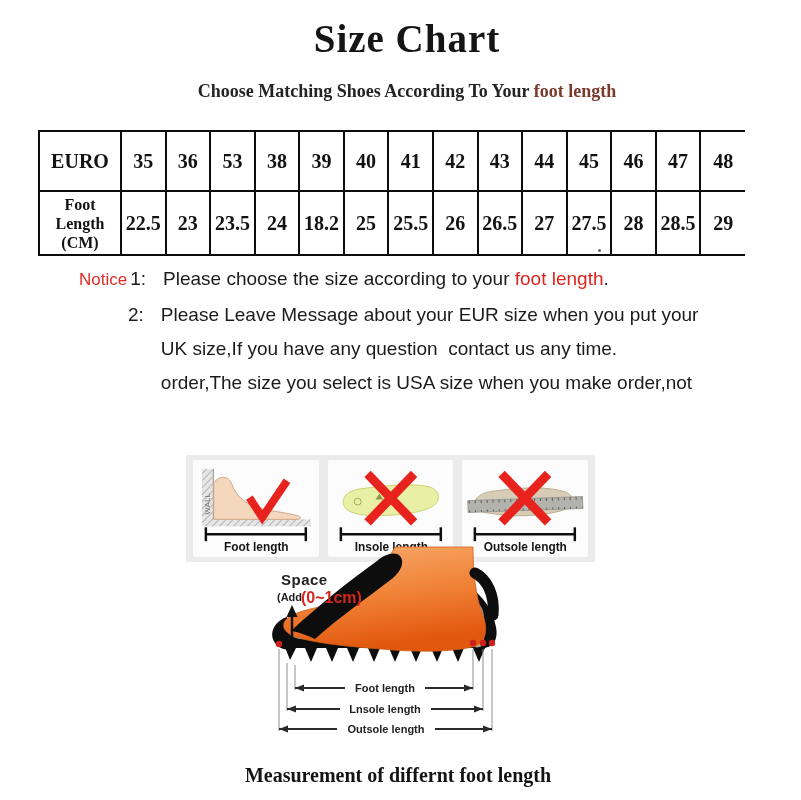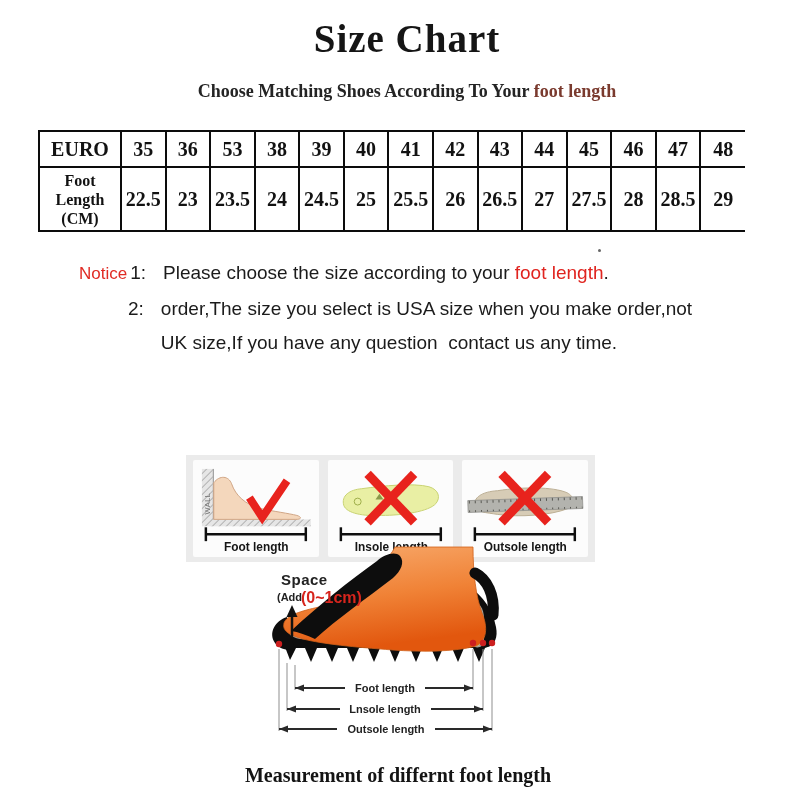--- a/index.html
+++ b/index.html
@@ -15,28 +15,28 @@
               color:#242424; }
   .subtitle .hl { color:#7a3a2e; }
 
   table.size-table { position:absolute; left:38px; top:130px; width:707px;
                      border-collapse:collapse; table-layout:fixed;
                      font-family:"Liberation Serif", serif; font-weight:bold;
                      color:#121212; text-align:center; }
   .size-table th, .size-table td { border:2px solid #0c0c0c; padding:0; }
   .size-table tr > *:last-child { border-right:none; }
   .size-table col.col-head { width:82px; }
-  .size-table tr.row-euro { height:36px; font-size:20px; }
+  .size-table tr.row-euro { height:60px; font-size:20px; }
   .size-table tr.row-len  { height:64px; font-size:20px; }
   .size-table tr.row-len th { font-size:16px; line-height:19px; padding:0 5px; }
 
   .speck { position:absolute; left:598px; top:249px; width:3px; height:3px;
            background:#666; border-radius:50%; }
 
-  .notice { position:absolute; left:79px; top:256px; color:#1b1b1b; font-size:19px; }
+  .notice { position:absolute; left:79px; top:262px; color:#1b1b1b; font-size:19px; }
   .notice .line1 { display:flex; align-items:baseline; line-height:34px; white-space:pre; }
   .notice .notice-word { color:#e02b24; font-size:17px; }
   .notice .num1 { margin-left:3px; margin-right:17px; }
   .notice .red { color:#e0241f; }
   .notice .item2 { display:flex; margin-top:1px; }
   .notice .num2 { margin-left:49px; margin-right:17px; line-height:34px; }
   .notice .item2-lines div { line-height:34px; white-space:pre; }
 
   .methods { position:absolute; left:186px; top:455px; width:409px; height:107px;
              background:#ebebeb; display:flex; gap:9px; padding:5px 7px; box-sizing:border-box; }
@@ -80,43 +80,44 @@
           <td>46</td>
           <td>47</td>
           <td>48</td>
         </tr>
       <tr class="row-len">
         <th>Foot Length (CM)</th>
       <td>22.5</td>
           <td>23</td>
           <td>23.5</td>
           <td>24</td>
-          <td>24.5</td>
+          <td>18.2</td>
           <td>25</td>
           <td>25.5</td>
           <td>26</td>
           <td>26.5</td>
           <td>27</td>
           <td>27.5</td>
           <td>28</td>
           <td>28.5</td>
           <td>29</td>
         </tr>
     </tbody>
   </table>
 
   <div class="speck"></div>
 
   <div class="notice">
     <div class="line1"><span class="notice-word">Notice</span><span class="num1">1:</span><span><span>Please choose the size according to your </span><span class="red">foot length</span><span>.</span></span></div>
     <div class="item2">
       <span class="num2">2:</span>
       <div class="item2-lines">
+        <div>Please Leave Message about your EUR size when you put your</div>
+        <div>UK size,If you have any question  contact us any time.</div>
         <div>order,The size you select is USA size when you make order,not</div>
-        <div>UK size,If you have any question  contact us any time.</div>
       </div>
     </div>
   </div>
 
   <div class="methods">
 
     <div class="panel">
       <svg viewBox="0 0 127 96">
         <defs>
           <pattern id="hatch" width="5" height="5" patternUnits="userSpaceOnUse" patternTransform="rotate(45)">

